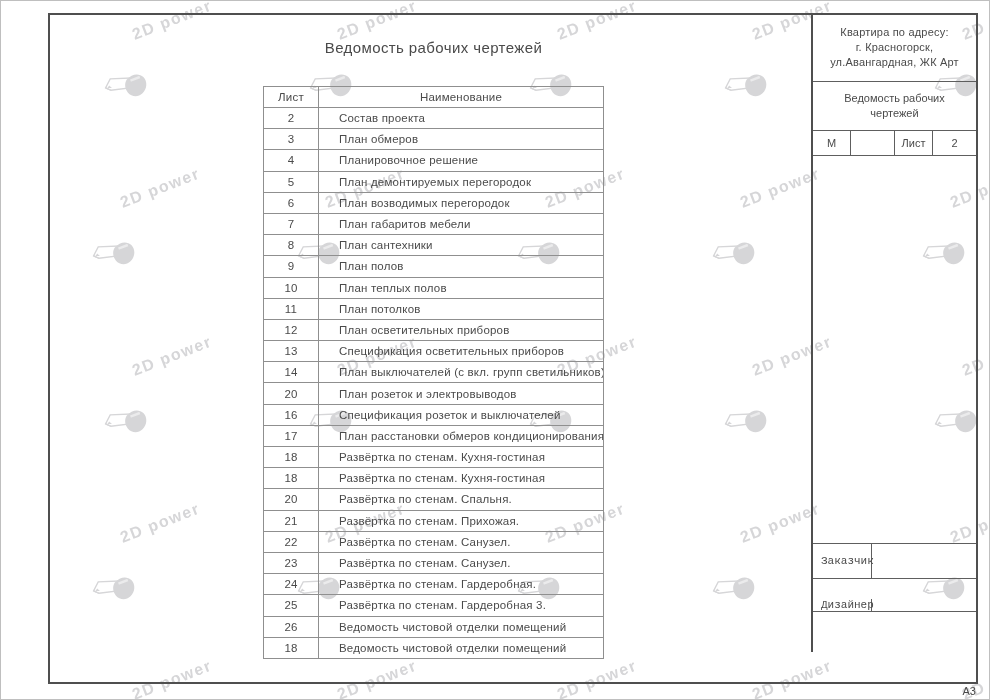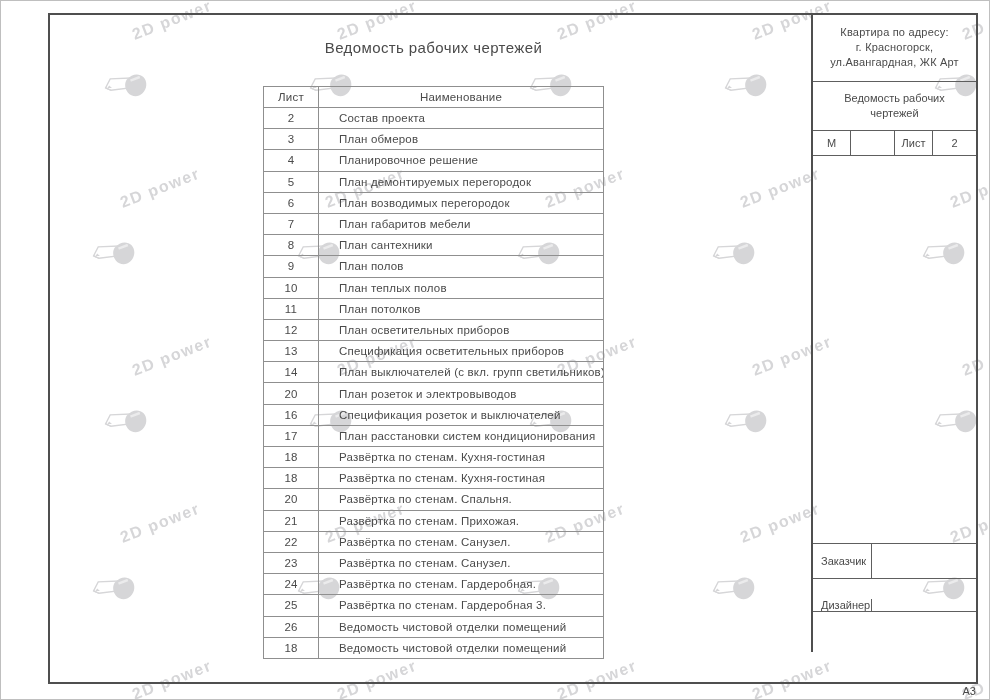--- a/index.html
+++ b/index.html
@@ -47,21 +47,21 @@
   .tb-scale{height:25px;display:flex;}
   .tb-scale .cell{display:flex;align-items:center;justify-content:center;height:100%;}
   .tb-scale .m{width:38px;border-right:1px solid var(--tbline);}
   .tb-scale .mval{width:44px;border-right:1px solid var(--tbline);}
   .tb-scale .sheetlbl{width:38px;border-right:1px solid var(--tbline);}
   .tb-scale .sheetval{flex:1;}
   .tb-big{height:388px;}
   .tb-person{height:35px;display:flex;}
   .tb-person.designer{height:33px;align-items:flex-end;}
   .tb-person .lbl{width:59px;border-right:1px solid var(--tbline);display:flex;
-                  align-items:center;padding-left:8px;}
+                  align-items:center;padding-left:8px;font-family:Liberation Mono, monospace;}
   .tb-person .val{flex:1;}
   .tb-rest{border-bottom:none;height:70px;}
 
   .format-label{position:absolute;left:948px;top:685px;width:28px;text-align:right;
                 font-size:11px;z-index:2;}
 </style>
 </head>
 <body>
 
 <div id="watermarks">
@@ -376,21 +376,21 @@
         <td class="c2">План розеток и электровыводов</td>
       </tr>
 
       <tr>
         <td class="c1">16</td>
         <td class="c2">Спецификация розеток и выключателей</td>
       </tr>
 
       <tr>
         <td class="c1">17</td>
-        <td class="c2">План расстановки систем кондиционирования</td>
+        <td class="c2">План расстановки обмеров кондиционирования</td>
       </tr>
 
       <tr>
         <td class="c1">18</td>
         <td class="c2">Развёртка по стенам. Кухня-гостиная</td>
       </tr>
 
       <tr>
         <td class="c1">18</td>
         <td class="c2">Развёртка по стенам. Кухня-гостиная</td>

